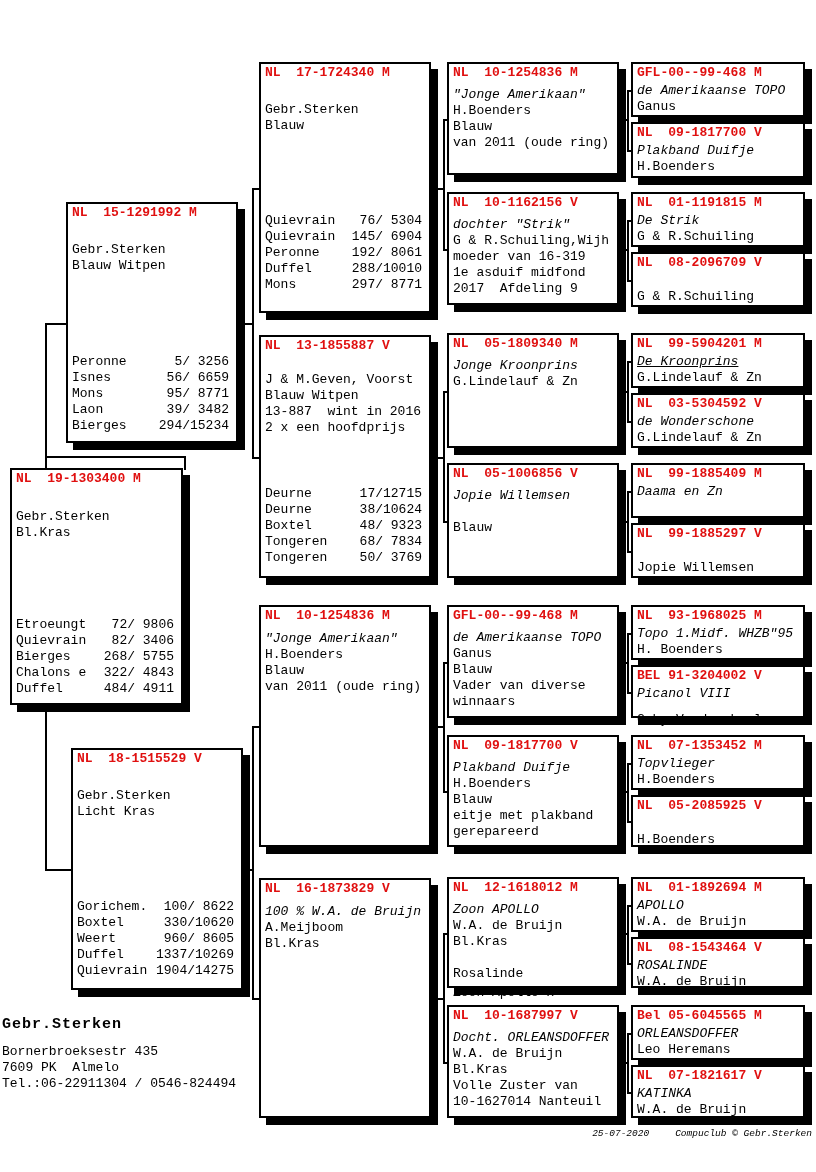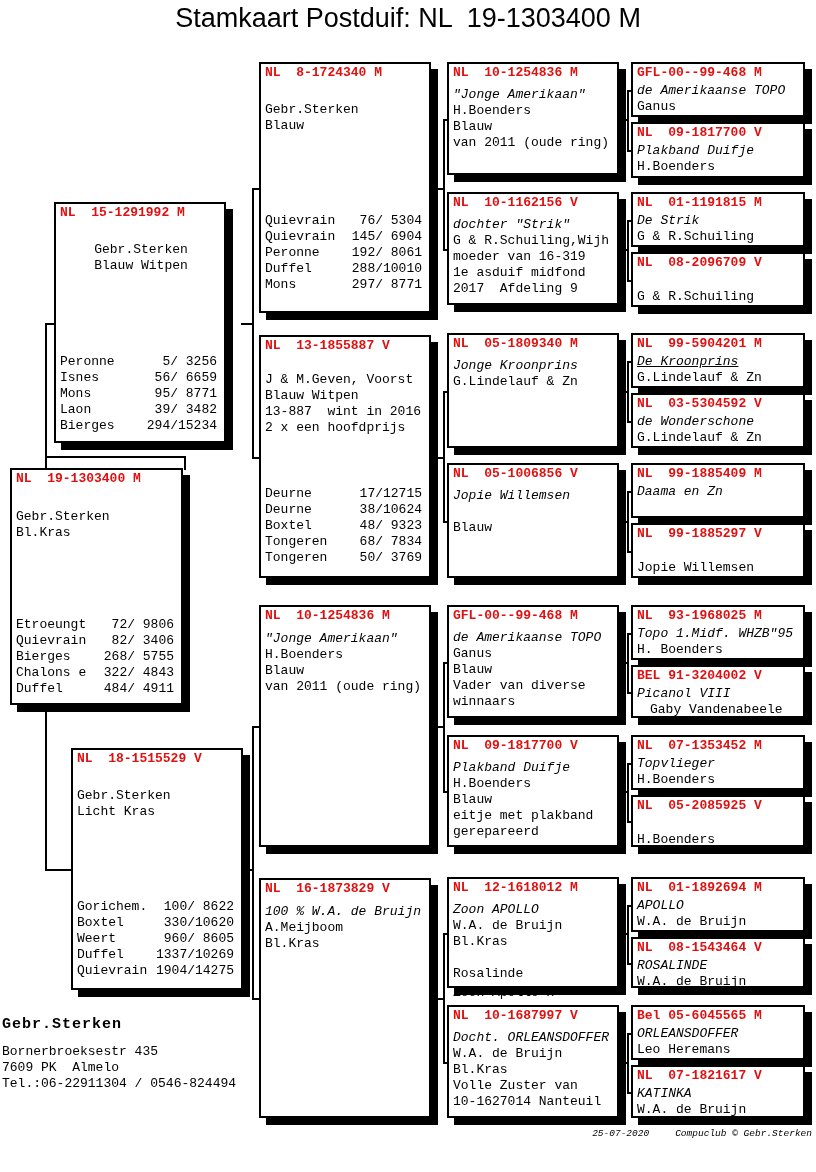--- a/index.html
+++ b/index.html
@@ -19,21 +19,20 @@
   .f-name{position:absolute;left:2px;top:1016px;font-size:15px;font-weight:bold;letter-spacing:1px;}
   .f-line{position:absolute;left:2px;font-size:13px;line-height:16px;white-space:pre;}
   .f-credit{position:absolute;top:1128px;left:500px;width:312px;text-align:right;
             font-style:italic;font-size:9.5px;white-space:pre;}
   .f-credit span{white-space:pre;}
 </style>
 </head>
 <body>
 
 <div class="page">
-  <div class="title">Stamkaart Postduif: NL  19-1303400 M</div>
 
   <div id="connector-layer">
       <div class="cn" style="left: 45px; top: 323px; width: 2px; height: 548px;"></div>
       <div class="cn" style="left: 45px; top: 323px; width: 26px; height: 2px;"></div>
       <div class="cn" style="left: 45px; top: 869px; width: 26px; height: 2px;"></div>
       <div class="cn" style="left: 252px; top: 188px; width: 2px; height: 271px;"></div>
       <div class="cn" style="left: 252px; top: 188px; width: 7px; height: 2px;"></div>
       <div class="cn" style="left: 252px; top: 457px; width: 7px; height: 2px;"></div>
       <div class="cn" style="left: 241px; top: 323px; width: 13px; height: 2px;"></div>
       <div class="cn" style="left: 252px; top: 726px; width: 2px; height: 274px;"></div>
@@ -97,21 +96,21 @@
         <div class="bl" style="top: 39px;">Gebr.Sterken</div>
         <div class="bl" style="top: 55px;">Bl.Kras</div>
         <div class="results" style="top: 147px;">
           <div class="rrow"><span>Etroeungt</span><span> 72/ 9806</span></div>
           <div class="rrow"><span>Quievrain</span><span> 82/ 3406</span></div>
           <div class="rrow"><span>Bierges</span><span>268/ 5755</span></div>
           <div class="rrow"><span>Chalons e</span><span>322/ 4843</span></div>
           <div class="rrow"><span>Duffel</span><span>484/ 4911</span></div>
         </div>
       </div>
-      <div class="box" style="left: 54px; top: 202px; width: 172px; height: 241px; text-align: center;">
+      <div class="box" style="left: 66px; top: 202px; width: 172px; height: 241px;">
         <div class="ring">NL  15-1291992 M</div>
         <div class="bl" style="top: 38px;">Gebr.Sterken</div>
         <div class="bl" style="top: 54px;">Blauw Witpen</div>
         <div class="results" style="top: 150px;">
           <div class="rrow"><span>Peronne</span><span>  5/ 3256</span></div>
           <div class="rrow"><span>Isnes</span><span> 56/ 6659</span></div>
           <div class="rrow"><span>Mons</span><span> 95/ 8771</span></div>
           <div class="rrow"><span>Laon</span><span> 39/ 3482</span></div>
           <div class="rrow"><span>Bierges</span><span>294/15234</span></div>
         </div>
@@ -122,21 +121,21 @@
         <div class="bl" style="top: 54px;">Licht Kras</div>
         <div class="results" style="top: 149px;">
           <div class="rrow"><span>Gorichem.</span><span> 100/ 8622</span></div>
           <div class="rrow"><span>Boxtel</span><span> 330/10620</span></div>
           <div class="rrow"><span>Weert</span><span> 960/ 8605</span></div>
           <div class="rrow"><span>Duffel</span><span>1337/10269</span></div>
           <div class="rrow"><span>Quievrain</span><span>1904/14275</span></div>
         </div>
       </div>
       <div class="box" style="left: 259px; top: 62px; width: 172px; height: 251px;">
-        <div class="ring">NL  8-1724340 M</div>
+        <div class="ring">NL  17-1724340 M</div>
         <div class="bl" style="top: 38px;">Gebr.Sterken</div>
         <div class="bl" style="top: 54px;">Blauw</div>
         <div class="results" style="top: 149px;">
           <div class="rrow"><span>Quievrain</span><span> 76/ 5304</span></div>
           <div class="rrow"><span>Quievrain</span><span>145/ 6904</span></div>
           <div class="rrow"><span>Peronne</span><span>192/ 8061</span></div>
           <div class="rrow"><span>Duffel</span><span>288/10010</span></div>
           <div class="rrow"><span>Mons</span><span>297/ 8771</span></div>
         </div>
       </div>
@@ -265,21 +264,21 @@
         <div class="bl" style="top: 35px;">Jopie Willemsen</div>
       </div>
       <div class="box" style="left: 631px; top: 605px; width: 174px; height: 55px;">
         <div class="ring">NL  93-1968025 M</div>
         <div class="bl it" style="top: 19px;">Topo 1.Midf. WHZB"95</div>
         <div class="bl" style="top: 35px;">H. Boenders</div>
       </div>
       <div class="box" style="left: 631px; top: 665px; width: 174px; height: 53px;">
         <div class="ring">BEL 91-3204002 V</div>
         <div class="bl it" style="top: 19px;">Picanol VIII</div>
-        <div class="bl" style="top: 35px; margin-left: 13px;">Gaby Vandenabeele</div>
+        <div class="bl" style="top: 45px;">Gaby Vandenabeele</div>
       </div>
       <div class="box" style="left: 631px; top: 735px; width: 174px; height: 55px;">
         <div class="ring">NL  07-1353452 M</div>
         <div class="bl it" style="top: 19px;">Topvlieger</div>
         <div class="bl" style="top: 35px;">H.Boenders</div>
       </div>
       <div class="box" style="left: 631px; top: 795px; width: 174px; height: 52px;">
         <div class="ring">NL  05-2085925 V</div>
         <div class="bl" style="top: 19px;"></div>
         <div class="bl" style="top: 35px;">H.Boenders</div>

